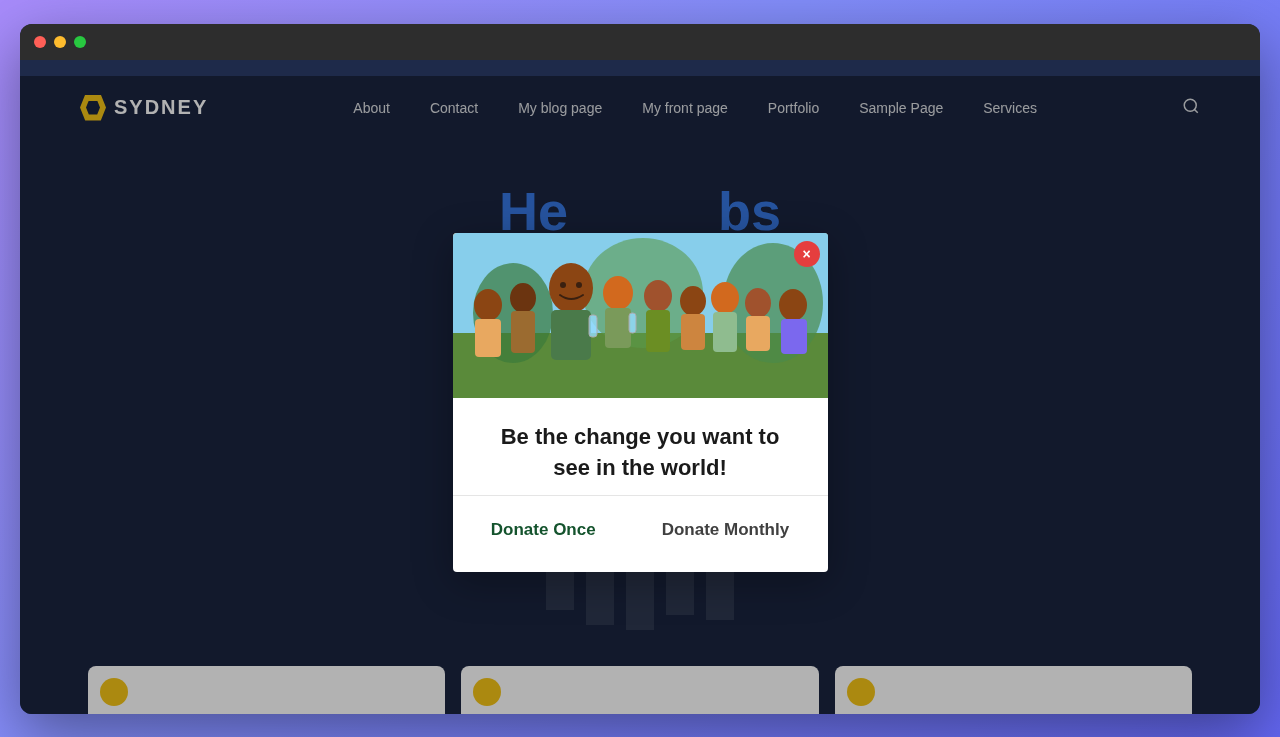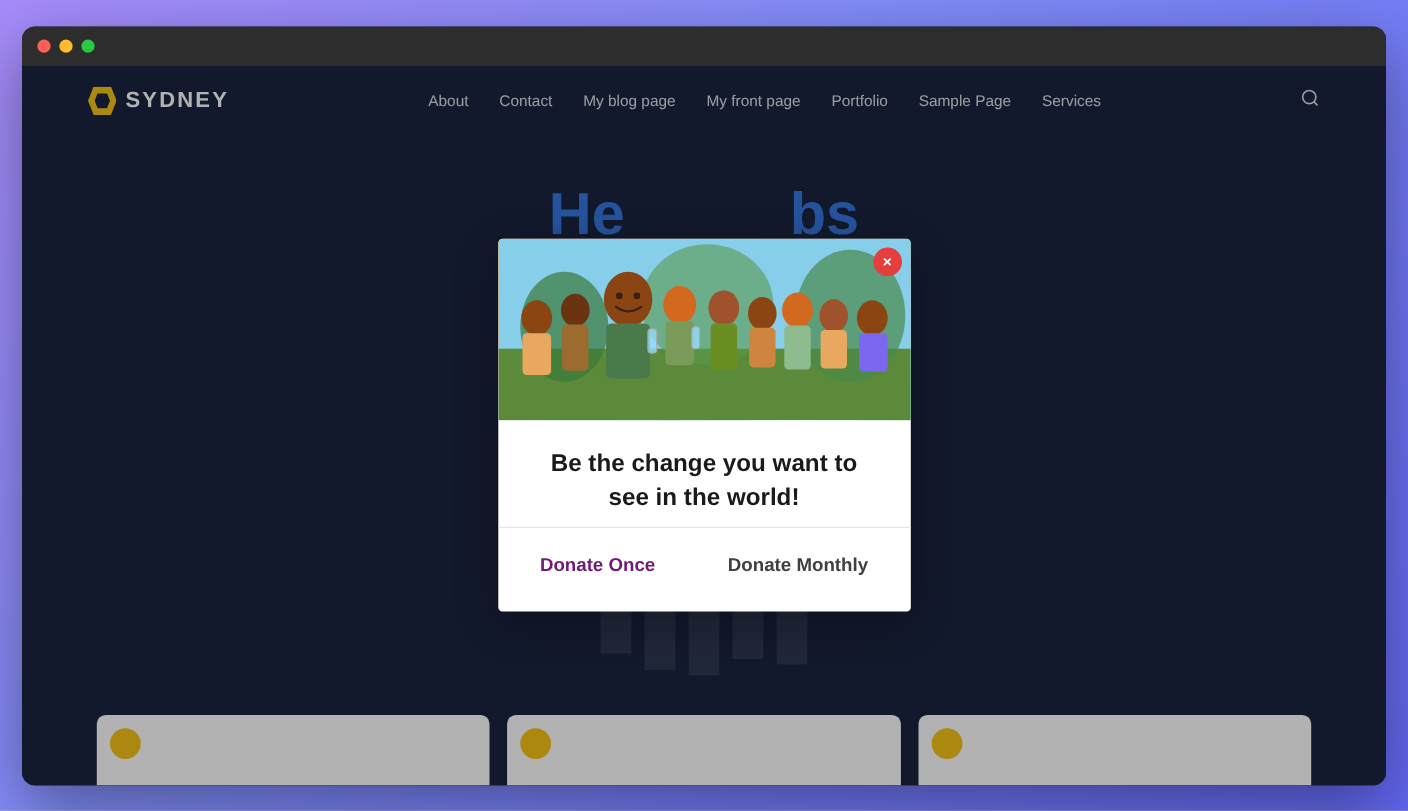--- a/index.html
+++ b/index.html
@@ -43,20 +43,21 @@
     .dot-red { background: #ff5f57; }
     .dot-yellow { background: #febc2e; }
     .dot-green { background: #28c840; }
 
     .site-content {
       width: 100%;
       height: calc(100% - 36px);
       background: #1a2540;
       position: relative;
       overflow: hidden;
+      margin-top: 16px;
     }
 
     
     .navbar {
       display: flex;
       align-items: center;
       justify-content: space-between;
       padding: 0 60px;
       height: 64px;
       position: relative;
@@ -88,21 +89,21 @@
       content: '';
       position: absolute;
       width: 14px;
       height: 14px;
       background: #1a2540;
       clip-path: polygon(20% 0%, 80% 0%, 100% 50%, 80% 100%, 20% 100%, 0% 50%);
     }
 
     .nav-links {
       display: flex;
-      gap: 28px;
+      gap: 40px;
       list-style: none;
     }
 
     .nav-links a {
       color: rgba(255,255,255,0.85);
       text-decoration: none;
       font-size: 14px;
       font-weight: 400;
     }
 
@@ -247,21 +248,21 @@
       gap: 50px;
       padding-bottom: 8px;
     }
 
     .btn-donate {
       background: none;
       border: none;
       cursor: pointer;
       font-size: 17px;
       font-weight: 600;
-      color: #701a75;
+      color: #14532d;
       text-decoration: none;
       padding: 4px 8px;
     }
 
     .btn-donate-monthly {
       color: #404040;
     }
 
     
     .hero-bg-people {

